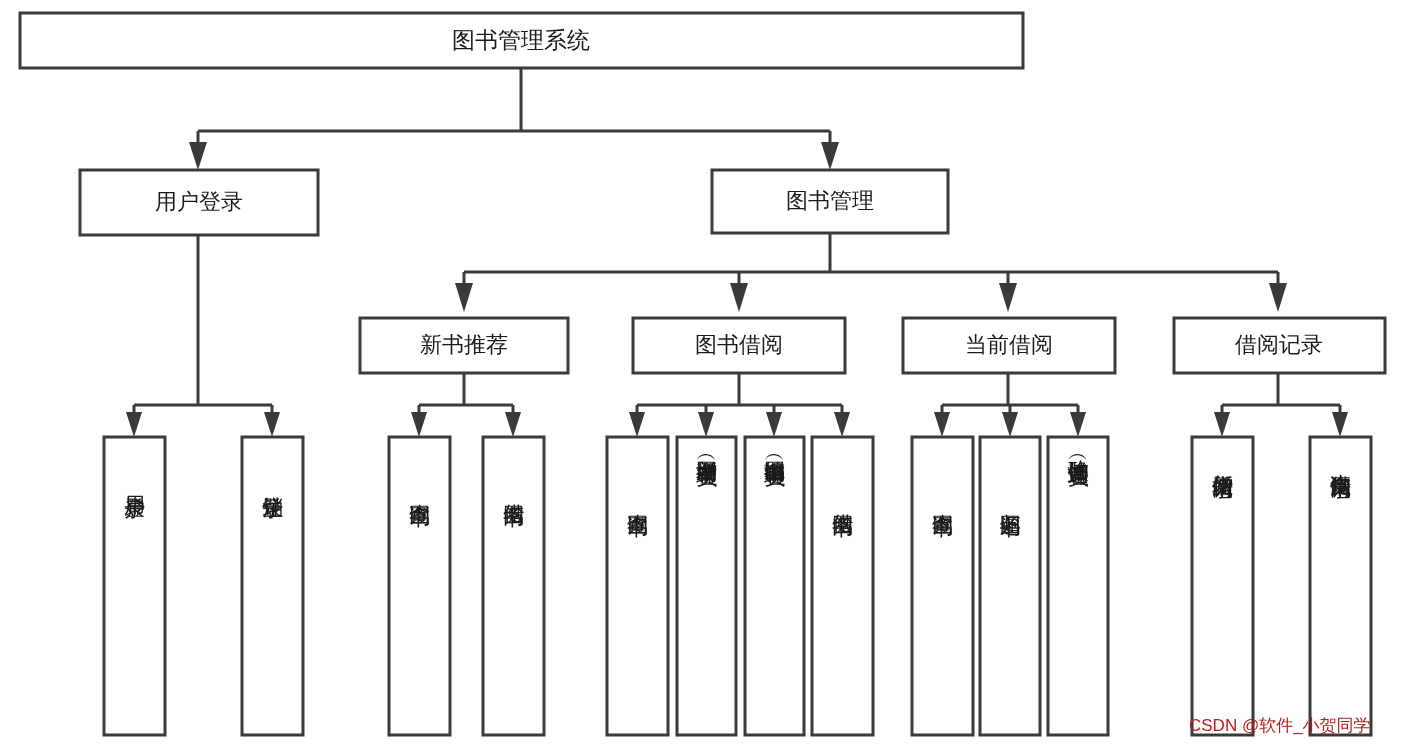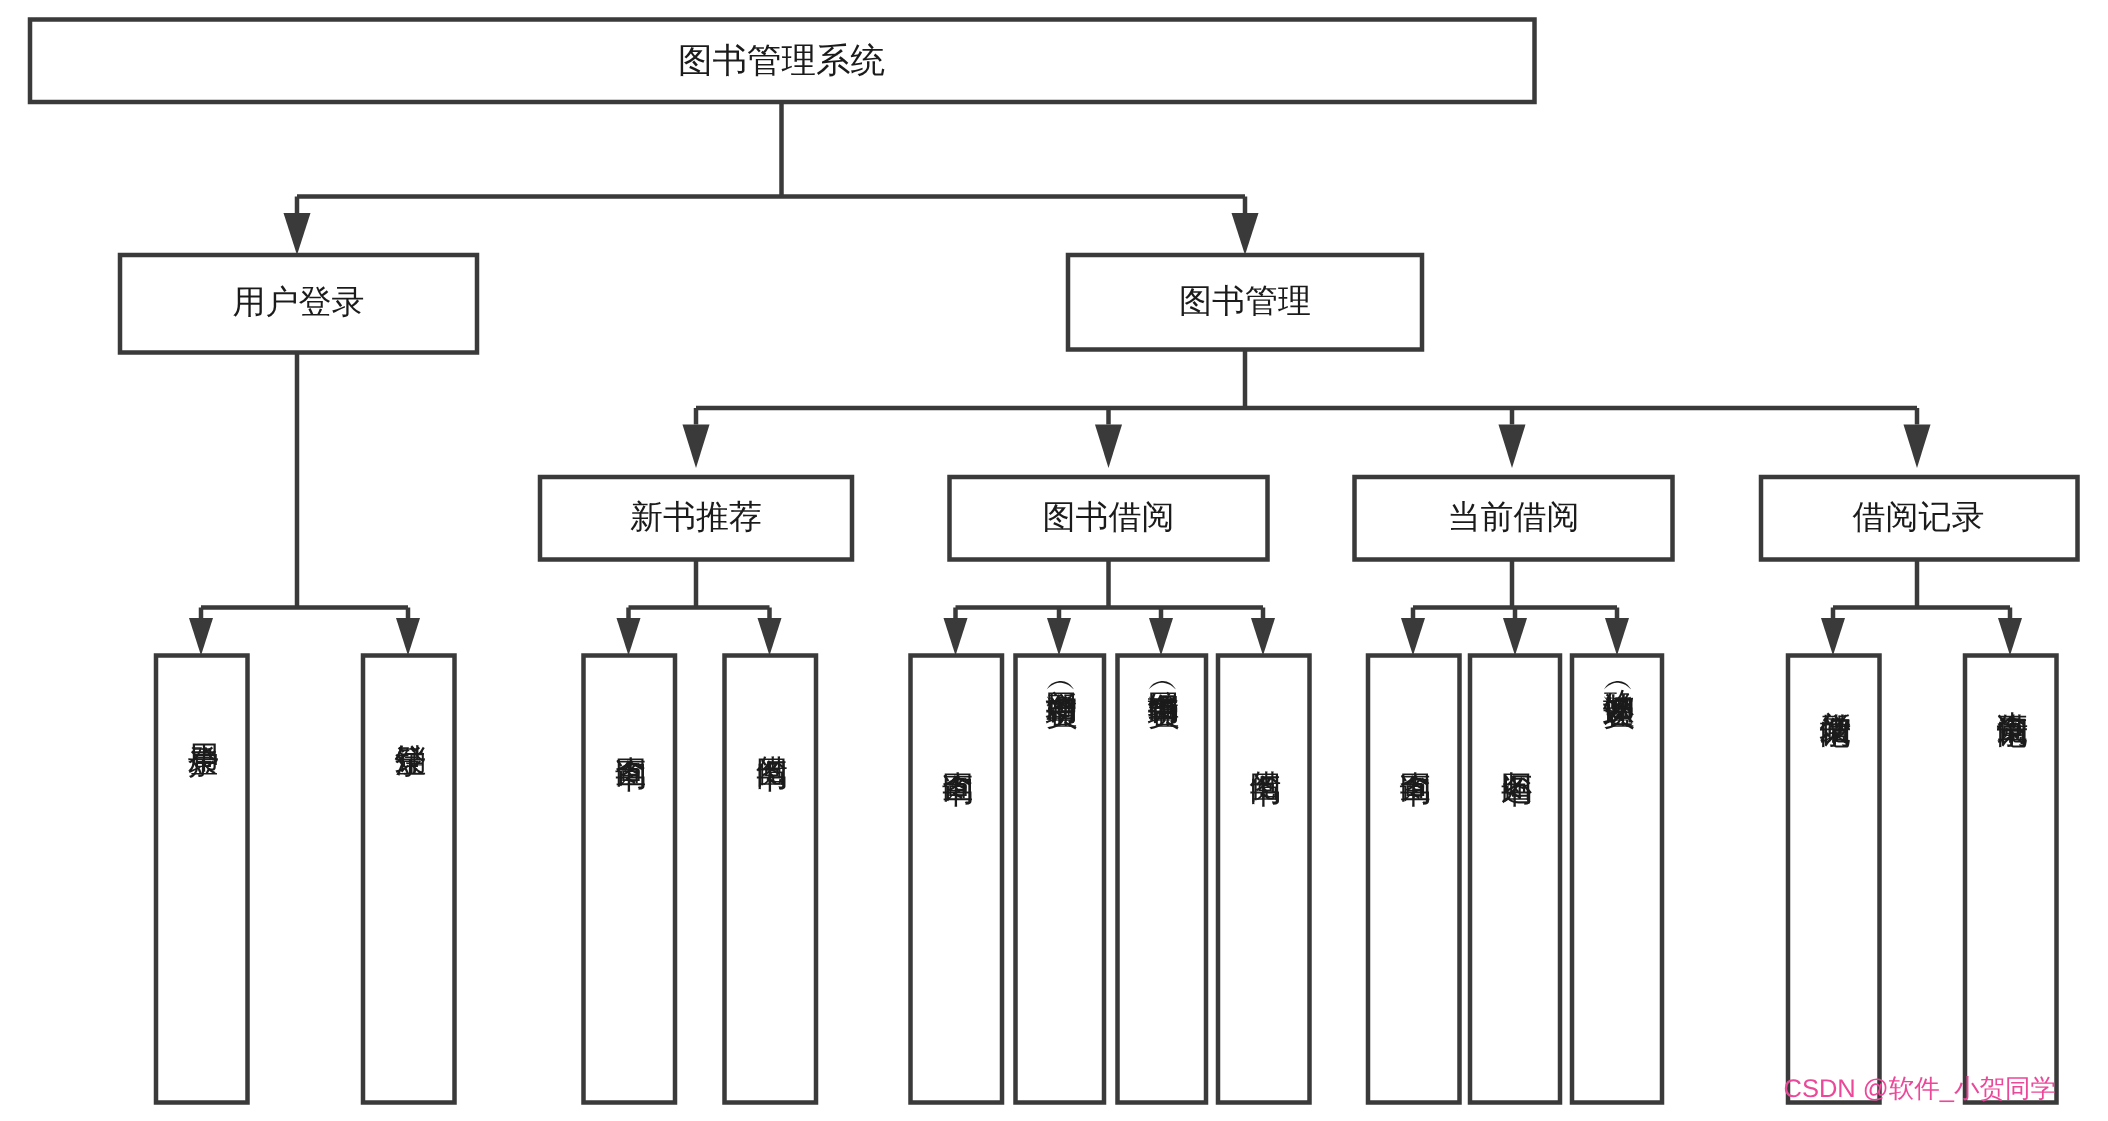--- a/index.html
+++ b/index.html
@@ -64,21 +64,21 @@
     color: #1b1b1b;
     letter-spacing: 1px;
     white-space: nowrap;
   }
   .watermark {
     position: absolute;
     left: 1189px;
     top: 714px;
     font-family: "Liberation Sans", "DejaVu Sans", sans-serif;
     font-size: 17px;
-    color: #ec4899;
+    color: #b91c1c;
     white-space: nowrap;
     pointer-events: none;
   }
 </style>
 </head>
 <body>
 
 <div id="diagram-root">
 
   <svg class="diagram" viewBox="0 0 1405 747" xmlns="http://www.w3.org/2000/svg">

